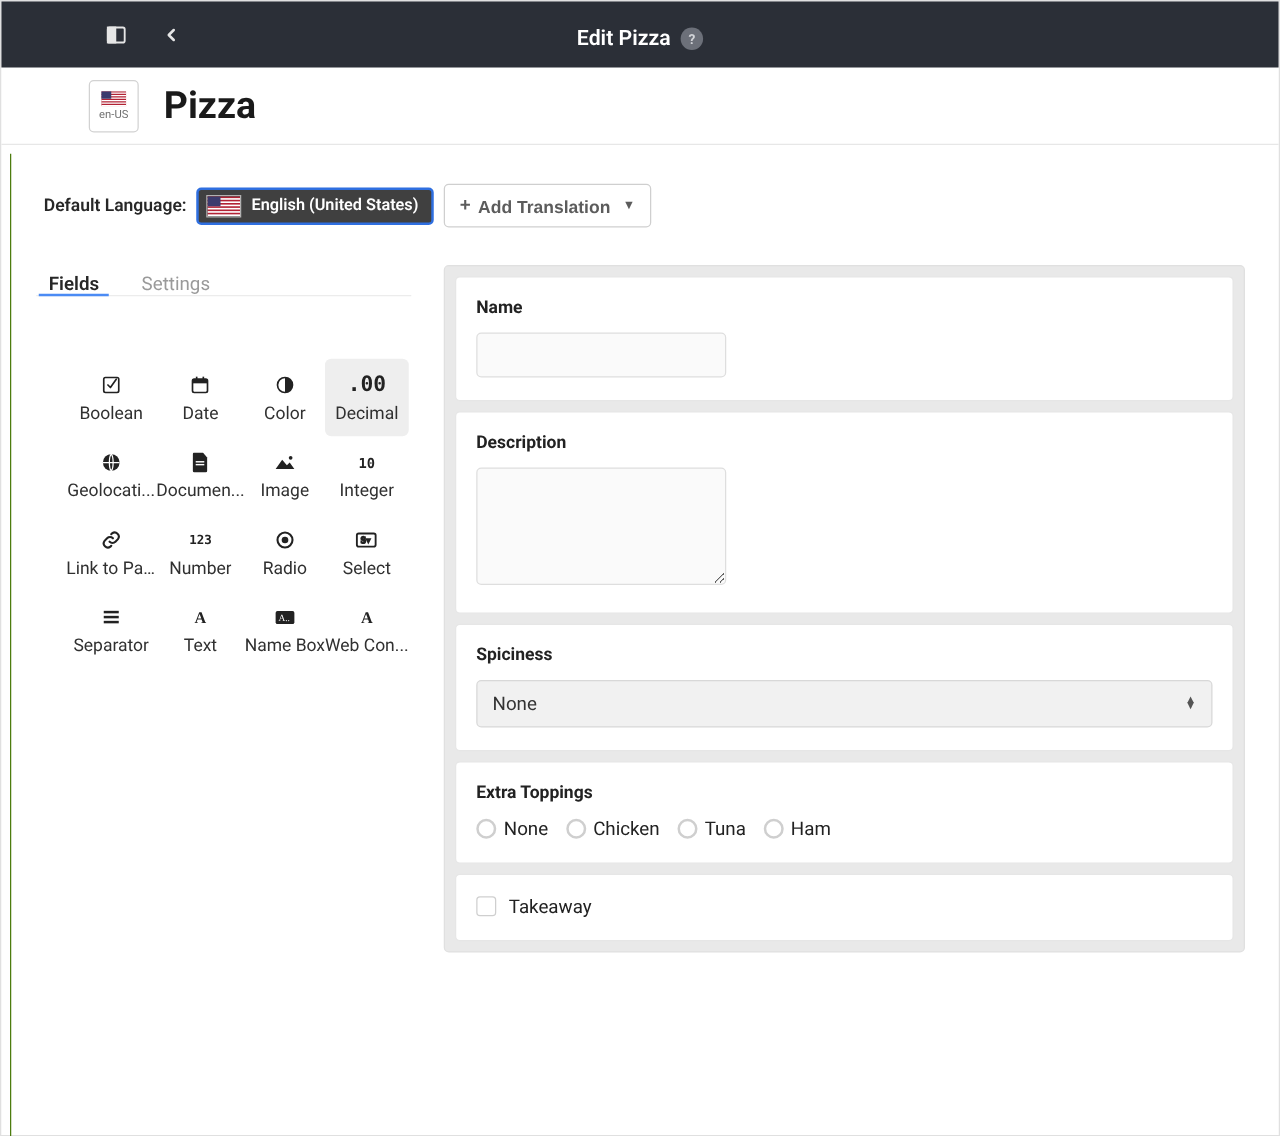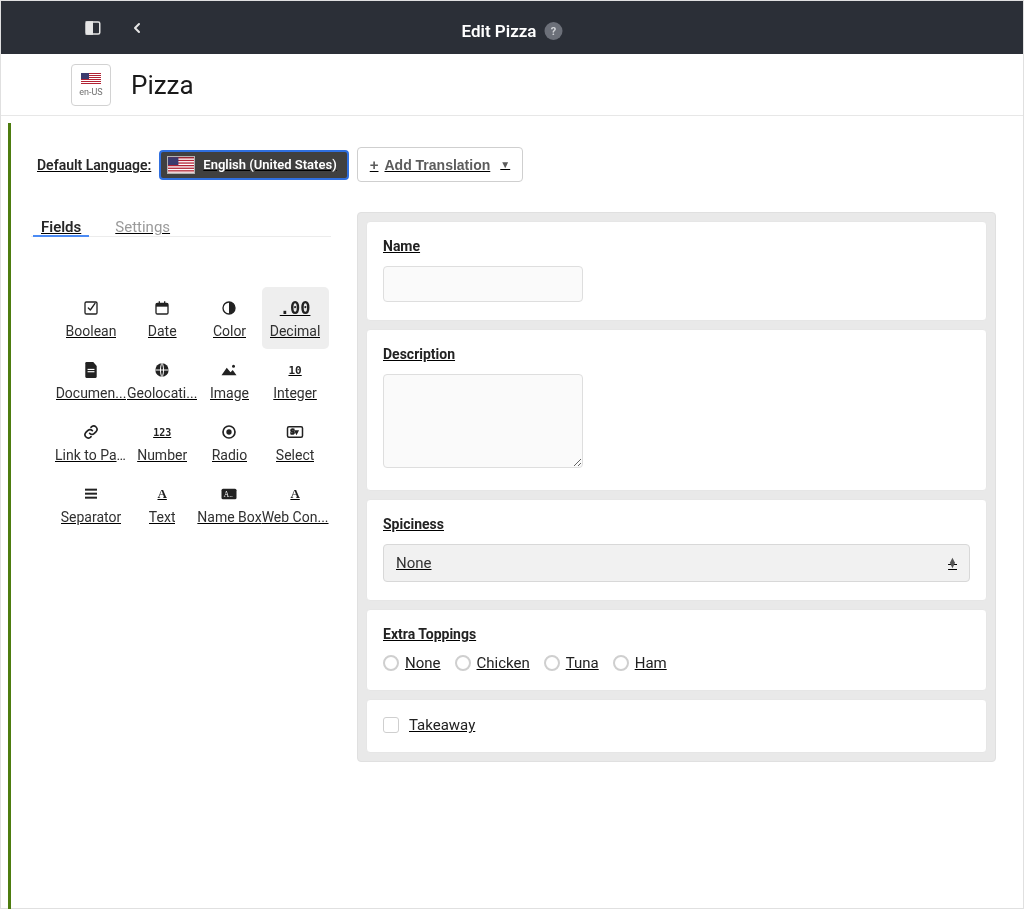--- a/index.html
+++ b/index.html
@@ -11,24 +11,24 @@
   .tb-left { display:flex; align-items:center; gap:16px; padding-left:78px; }
   .tb-iconbtn { width:28px; height:28px; display:flex; align-items:center; justify-content:center; color:#e6e6e6; cursor:pointer; }
   .tb-center { position:absolute; left:50%; transform:translateX(-50%); top:0; height:60px; display:flex; align-items:center; gap:8px; color:#fff; font-weight:600; font-size:17px; }
   .help-badge { width:18px; height:18px; border-radius:50%; background:#6c7079; color:#d3d5d9; display:flex; align-items:center; justify-content:center; font-size:11px; font-weight:700; }
 
   
   .titlebar { height:62px; display:flex; align-items:center; gap:20px; padding-left:70px; border-bottom:1px solid #e7e7e7; }
   .locale-box { width:40px; height:42px; border:1px solid #d2d2d2; border-radius:4px; display:flex; flex-direction:column; align-items:center; justify-content:center; gap:2px; }
   .locale-box .code { font-size:9px; color:#707070; }
   .flag-us { width:20px; height:12px; }
-  .page-title { font-size:26px; font-weight:400; color:#1a1a1a; }
+  .page-title { font-size:30px; font-weight:700; color:#1a1a1a; }
 
   
-  .main { position:absolute; top:123px; left:8px; right:8px; bottom:0; border-left:3px solid #4d7c0f; padding:20px 20px 0 20px;text-decoration:underline; }
+  .main { position:absolute; top:123px; left:8px; right:8px; bottom:0; border-left:1px solid #4d7c0f; padding:20px 20px 0 20px; }
   .lang-row { display:flex; align-items:center; gap:8px; margin:4px 0 30px 6px; }
   .lang-label { font-size:14px; font-weight:600; color:#272727; }
   .lang-pill { display:flex; align-items:center; gap:8px; background:#404040; color:#fff; border:2px solid #2f6fe0; border-radius:4px; padding:4px 10px 4px 6px; font-size:13px; font-weight:600; }
   .lang-pill .flag-us { width:28px; height:18px; border:1px solid rgba(255,255,255,0.6); }
   .add-translation { display:flex; align-items:center; gap:6px; border:1px solid #cfcfcf; border-radius:4px; padding:8px 12px; font-size:14px; color:#5c5c5c; background:#fff; cursor:pointer; font-weight:600; }
   .add-translation .plus { font-size:15px; font-weight:700; }
   .add-translation .caret { font-size:10px; margin-left:4px; }
 
   .columns { display:flex; gap:26px; }
   .left-col { width:300px; }
@@ -165,36 +165,36 @@
               </svg>
             </span>
           <span class="fi-label">Color</span>
         </div>
         <div class="field-item hover">
           <span class="fi-icon" style="font-family:monospace;font-size:17px;font-weight:700;">.00</span>
           <span class="fi-label">Decimal</span>
         </div>
         <div class="field-item">
           <span class="fi-icon">
+              <svg width="16" height="16" viewBox="0 0 24 24" fill="#222">
+                <circle cx="12" cy="12" r="10"></circle>
+                <path d="M2 12h20M12 2c3 3 3 17 0 20M12 2c-3 3-3 17 0 20" stroke="#fff" stroke-width="1.5" fill="none"></path>
+              </svg>
+            </span>
+          <span class="fi-label">Geolocati...</span>
+        </div>
+        <div class="field-item">
+          <span class="fi-icon">
               <svg width="14" height="16" viewBox="0 0 24 28" fill="#222">
                 <path d="M4 0h12l6 7v19a2 2 0 01-2 2H4a2 2 0 01-2-2V2a2 2 0 012-2z"></path>
                 <rect x="6" y="12" width="12" height="2" fill="#fff"></rect>
                 <rect x="6" y="16" width="12" height="2" fill="#fff"></rect>
               </svg>
             </span>
           <span class="fi-label">Documen...</span>
-        </div>
-        <div class="field-item">
-          <span class="fi-icon">
-              <svg width="16" height="16" viewBox="0 0 24 24" fill="#222">
-                <circle cx="12" cy="12" r="10"></circle>
-                <path d="M2 12h20M12 2c3 3 3 17 0 20M12 2c-3 3-3 17 0 20" stroke="#fff" stroke-width="1.5" fill="none"></path>
-              </svg>
-            </span>
-          <span class="fi-label">Geolocati...</span>
         </div>
         <div class="field-item">
           <span class="fi-icon">
               <svg width="18" height="14" viewBox="0 0 24 18" fill="#222">
                 <polygon points="2,16 9,6 14,12 17,9 22,16"></polygon>
                 <circle cx="18" cy="4" r="2"></circle>
               </svg>
             </span>
           <span class="fi-label">Image</span>
         </div>

